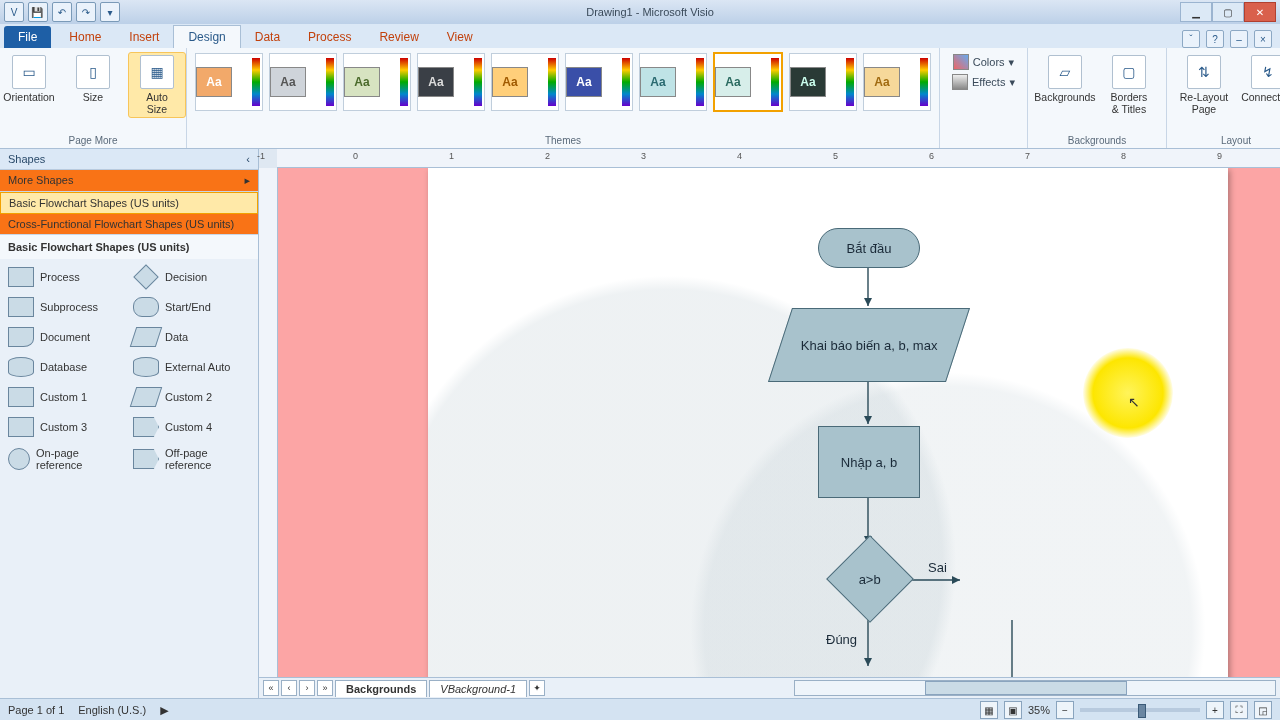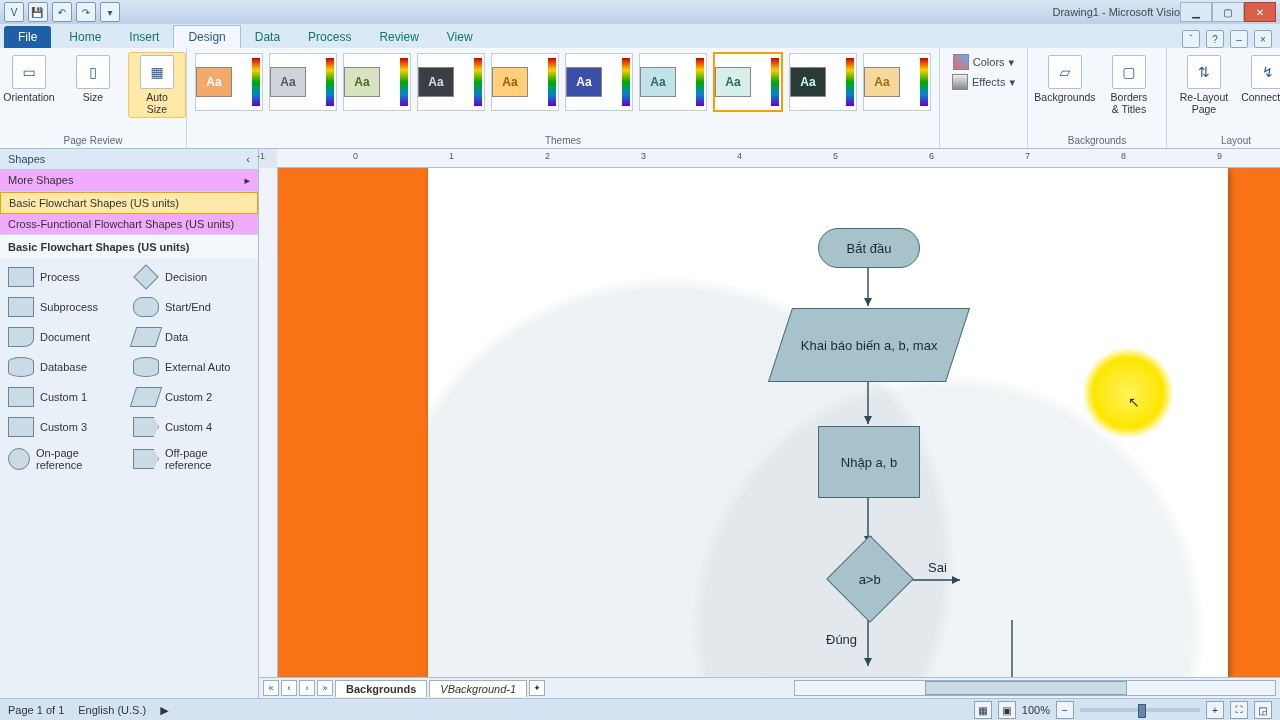--- a/index.html
+++ b/index.html
@@ -1,27 +1,27 @@
 <!DOCTYPE html>
 <html><head>
 <meta charset="utf-8">
 <style>
 html,body{margin:0;padding:0;font-family:"Segoe UI",Tahoma,sans-serif;font-size:12px;color:#333;background:#c8d8e8;overflow:hidden;height:720px;width:1280px;}
 
 .titlebar{height:24px;background:linear-gradient(#dbe6f4,#bcd0e8);display:flex;align-items:center;padding:0 4px;font-size:11px;}
 .titlebar .qat{display:flex;align-items:center;gap:4px}
 .titlebar .qat .qbtn{width:18px;height:18px;border:1px solid #7a9ab8;background:#eaf2fb;border-radius:2px;font-size:10px;display:flex;align-items:center;justify-content:center;color:#2a5a8a;}
-.titlebar .doc{flex:1;text-align:right;color:#3a4a5a;}
+.titlebar .doc{flex:1;text-align:center;color:#3a4a5a;}
 .winbtns{display:flex;gap:0}
 .winbtns div{width:30px;height:18px;background:#dce9f6;border:1px solid #9bb4d0;display:flex;align-items:center;justify-content:center;font-size:10px}
 .winbtns .close{background:#d9604c;color:#fff;border-color:#b04030}
 
 .ribtabs{height:24px;background:#dbe8f6;display:flex;align-items:flex-end;padding-left:4px;font-size:12px}
 .ribtabs .filetab{background:#1e5fa6;color:#fff;padding:4px 14px;border-radius:3px 3px 0 0;margin-right:4px}
-.ribtabs .tab{padding:4px 14px;color:#0f766e;cursor:pointer}
+.ribtabs .tab{padding:4px 14px;color:#c2410c;cursor:pointer}
 .ribtabs .tab.active{background:#f4f8fc;border:1px solid #a9bfd6;border-bottom:none;color:#2a5a8a}
 .ribtabs .right{margin-left:auto;display:flex;gap:6px;padding-right:8px;align-items:center}
 .ribtabs .right span{width:16px;height:16px;border:1px solid #8ca8c4;background:#eaf2fb;border-radius:2px;font-size:10px;display:flex;align-items:center;justify-content:center;color:#2a5a8a}
 
 .ribbon{height:100px;background:#f4f8fc;border-bottom:1px solid #a9bfd6;display:flex;}
 .group{border-right:1px solid #c8d6e6;padding:4px 8px 2px;display:flex;flex-direction:column;align-items:center}
 .group .gtitle{font-size:10px;color:#5a6a7a;margin-top:auto;text-align:center}
 .group .row{display:flex;gap:6px;align-items:flex-start}
 .bigbtn{display:flex;flex-direction:column;align-items:center;width:52px;font-size:10.5px;text-align:center;gap:2px;padding:2px;border:1px solid transparent;border-radius:3px}
 .bigbtn.active{border-color:#f7c55a;background:#ffe9a8}
@@ -30,40 +30,40 @@
 .theme.sel{border:2px solid #f2a100}
 .theme .aa{width:34px;height:28px;border:1px solid #888;display:flex;align-items:center;justify-content:center;font-size:12px;font-weight:bold}
 .theme .strip{position:absolute;right:2px;top:4px;bottom:4px;width:8px;background:linear-gradient(#c00,#fc0,#0a0,#08c,#60c)}
 .smallopt{display:flex;align-items:center;gap:4px;font-size:11px;color:#3a4a5a;padding:2px 4px}
 .smallopt .sw{width:14px;height:14px;border:1px solid #888;background:linear-gradient(45deg,#e66,#6ae)}
 
 .body{height:549px;display:flex;background:#dfe8f2}
 
 .shapes{width:258px;background:#e9f0f8;border-right:1px solid #a9bfd6;display:flex;flex-direction:column;font-size:11px}
 .shapes .hdr{background:#dbe8f6;padding:4px 8px;border-bottom:1px solid #b8cade;color:#2a4a6a;display:flex;align-items:center;justify-content:space-between}
-.shapes .sec{padding:4px 8px;border-bottom:1px solid #c8d6e6;background:#f0abfc;cursor:pointer}
+.shapes .sec{padding:4px 8px;border-bottom:1px solid #c8d6e6;background:#f97316;cursor:pointer}
 .shapes .sec.sel{background:#ffe9a8;border:1px solid #f2a100}
 .shapes .listhdr{font-weight:bold;padding:6px 8px;background:#f4f8fc}
 .shapes .grid{display:grid;grid-template-columns:1fr 1fr;gap:6px 4px;padding:6px}
 .shape-item{display:flex;align-items:center;gap:6px;padding:2px 2px;cursor:grab}
 .shape-item .sicon{width:24px;height:18px;border:1px solid #6a869e;background:#cadbe6;flex-shrink:0}
 .shape-item .sicon.diamond{transform:rotate(45deg);width:16px;height:16px;margin:0 4px}
 .shape-item .sicon.round{border-radius:9px}
 .shape-item .sicon.para{transform:skewX(-18deg)}
 .shape-item .sicon.doc{border-radius:0 0 40% 0}
 .shape-item .sicon.cyl{border-radius:50%/25%}
 .shape-item .sicon.circle{border-radius:50%;width:20px;height:20px}
 .shape-item .sicon.pent{clip-path:polygon(0 0,80% 0,100% 50%,80% 100%,0 100%);width:24px}
 
 .canvas-wrap{flex:1;display:flex;flex-direction:column;position:relative}
 .rulerH{height:18px;background:#f0f4fa;border-bottom:1px solid #a9bfd6;margin-left:18px;position:relative;font-size:9px;color:#555}
 .rulerH span{position:absolute;top:2px}
 .canvas-row{flex:1;display:flex;overflow:hidden}
 .rulerV{width:18px;background:#f0f4fa;border-right:1px solid #a9bfd6}
-.canvas{flex:1;background:#f97316;position:relative;overflow:hidden}
+.canvas{flex:1;background:#fca5a5;position:relative;overflow:hidden}
 .page{position:absolute;left:150px;top:0;width:800px;height:660px;background:#fff;box-shadow:2px 2px 6px rgba(0,0,0,.3);background-image:radial-gradient(circle at 30% 60%,rgba(160,180,190,.18) 0 40%,transparent 42%),radial-gradient(circle at 65% 70%,rgba(160,180,190,.15) 0 35%,transparent 37%)}
 .flow{position:absolute;left:0;top:0;width:100%;height:100%}
 .node{position:absolute;display:flex;align-items:center;justify-content:center;text-align:center;font-size:13px;color:#1a2a38;background:#a8c2cc;border:1px solid #4a6a78}
 .terminator{border-radius:20px}
 .para-node{transform:skewX(-18deg)}
 .para-node span{display:block;transform:skewX(18deg)}
 .diamond-node{transform:rotate(45deg)}
 .diamond-node span{display:block;transform:rotate(-45deg)}
 .highlight{position:absolute;width:90px;height:90px;border-radius:50%;background:radial-gradient(circle,#fff45a 0%,#fde600 55%,rgba(253,230,0,0) 72%)}
 .cursor{position:absolute;font-size:14px}
@@ -129,21 +129,21 @@
       <div class="bigbtn">
         <div class="ico">▯</div>
         <span>Size</span>
       </div>
       <div class="bigbtn active">
         <div class="ico">▦</div>
         <span style="white-space:pre-line">Auto
 Size</span>
       </div>
     </div>
-    <div class="gtitle">Page Review</div>
+    <div class="gtitle">Page More</div>
   </div>
 
   <div class="group" style="flex:1">
     <div class="row" id="theme-row" style="flex-wrap:nowrap;align-items:center">
         <div class="theme">
           <div class="aa" style="background:#f2a96a;color:#fff">Aa</div>
           <div class="strip"></div>
         </div>
         <div class="theme">
           <div class="aa" style="background:#cfd4da;color:#555">Aa</div>
@@ -363,21 +363,21 @@
   </div>
 </div>
 
 <div class="status">
   <span>Page 1 of 1</span>
   <span>English (U.S.)</span>
   <span>▶</span>
   <div class="zoom">
     <div class="vbtn">▦</div>
     <div class="vbtn">▣</div>
-    <span>100%</span>
+    <span>35%</span>
     <div class="vbtn">−</div>
     <div class="zslider">
         <div class="zthumb"></div>
       </div>
     <div class="vbtn">+</div>
     <div class="vbtn">⛶</div>
     <div class="vbtn">◲</div>
   </div>
 </div>
 

